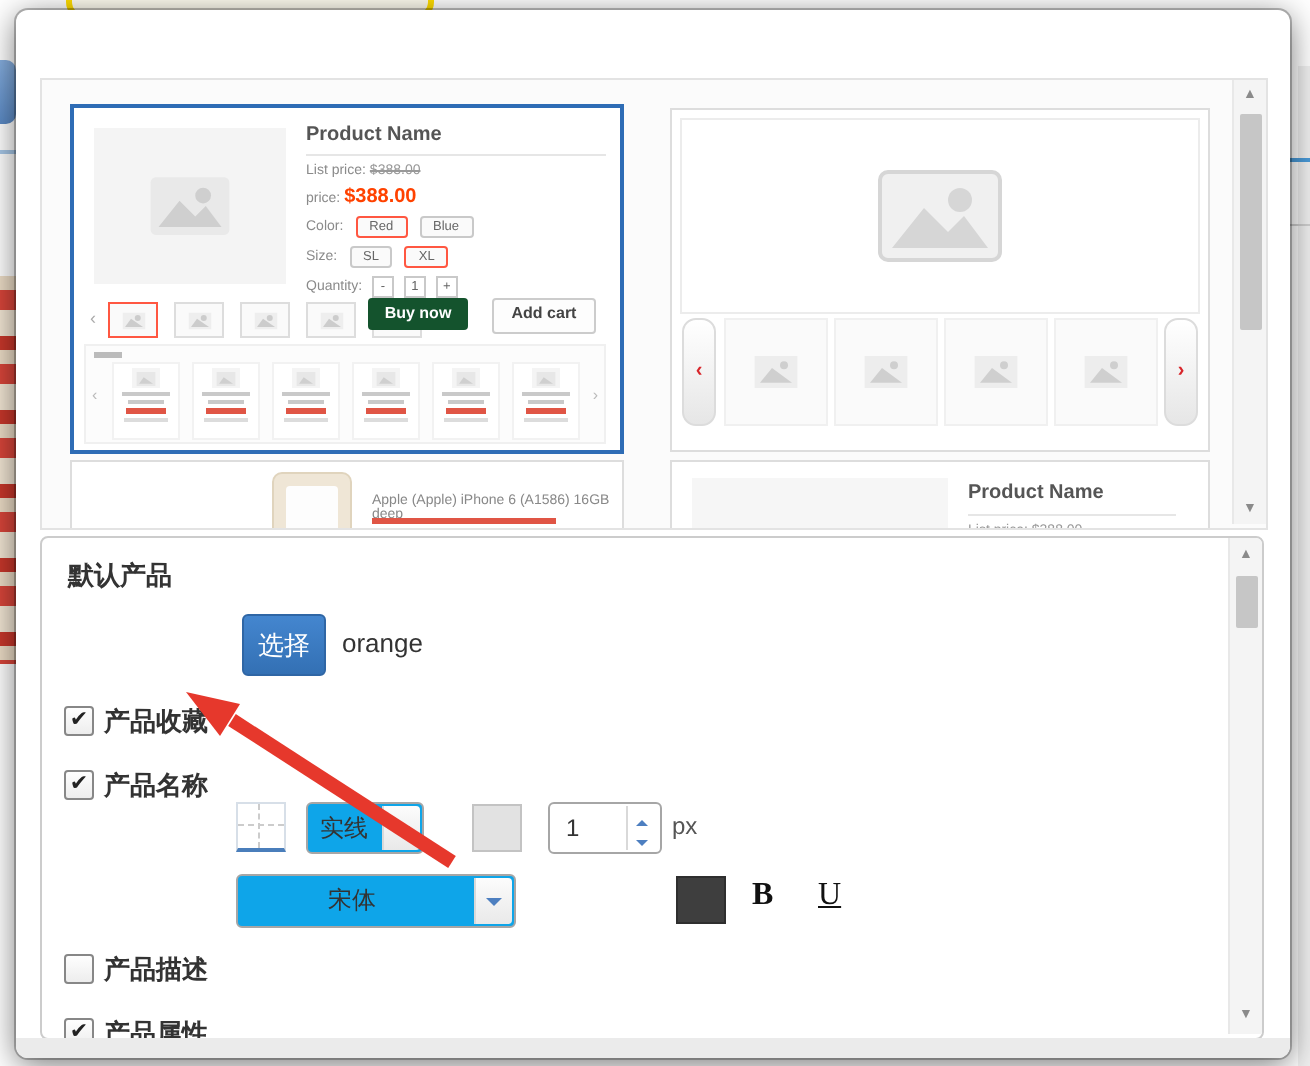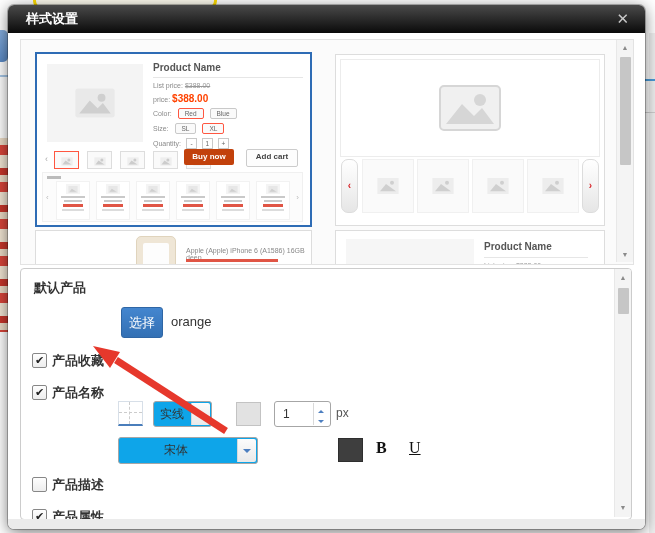--- a/index.html
+++ b/index.html
@@ -54,21 +54,21 @@
   .optbtn{display:inline-block;font-size:6.5px;color:#666;padding:1px 6px;margin-left:4px;
           border:1px solid #c9c9c9;border-radius:2px;background:#fafafa;}
   .optbtn.on{border-color:#ff5741;}
   .qbox{display:inline-block;font-size:6.5px;color:#666;width:9px;text-align:center;padding:1px 0;
         margin-left:3px;border:1px solid #c9c9c9;background:#fff;}
   .c1-thumbs{left:6px;top:97px;}
   .tchev{display:inline-block;font-size:9px;color:#aaa;vertical-align:top;margin:3px 2px 0;}
   .thumb{display:inline-block;width:23px;height:16px;border:1px solid #ddd;background:#fafafa;
          margin:0 4px;text-align:center;}
   .thumb.on{border-color:#ff5741;}
-  .btn-buy{left:147px;top:95px;width:50px;height:16px;background:#c2410c;border-radius:2px;
+  .btn-buy{left:147px;top:95px;width:50px;height:16px;background:#14532d;border-radius:2px;
            color:#fff;font-size:8px;font-weight:bold;text-align:center;line-height:16px;}
   .btn-cart{left:209px;top:95px;width:50px;height:16px;background:#fdfdfd;border:1px solid #ccc;
             border-radius:2px;color:#444;font-size:8px;font-weight:bold;text-align:center;line-height:14px;}
   .c1-rel{left:5px;top:118px;width:259px;height:48px;background:#fcfcfc;border:1px solid #f0f0f0;}
   .rel-hd{left:4px;top:3px;width:14px;height:3px;background:#bbb;}
   .mini{top:8px;width:32px;height:37px;background:#fff;border:1px solid #f2f2f2;}
   .mini .mph{width:14px;height:10px;margin:2px auto 0;}
   .relchev{top:20px;font-size:8px;color:#bbb;}
 
   
@@ -137,24 +137,20 @@
 
   <div class="abs bg-yellow"></div>
   <div class="abs bg-blue-tab"></div>
   <div class="abs bg-line-l"></div>
   <div class="abs bg-banner"></div>
   <div class="abs bg-right"></div>
   <div class="abs bg-line-r1"></div>
   <div class="abs bg-line-r2"></div>
 
   <div class="abs dialog">
-    <div class="abs titlebar">
-      <span class="abs dlg-title">样式设置</span>
-      <span class="abs dlg-close">✕</span>
-    </div>
 
     <div class="abs pv-panel">
 
       <div class="abs card sel c1">
         <div class="abs ph c1-img">
           <svg width="42" height="32" viewBox="0 0 32 24">
               <rect x="1" y="1" width="30" height="22" rx="2" fill="#e9e9e9"></rect>
               <circle cx="21" cy="8" r="3" fill="#cfcfcf"></circle>
               <path d="M4 20 L12 10 L18 16 L22 12 L28 20 Z" fill="#cfcfcf"></path>
             </svg>

